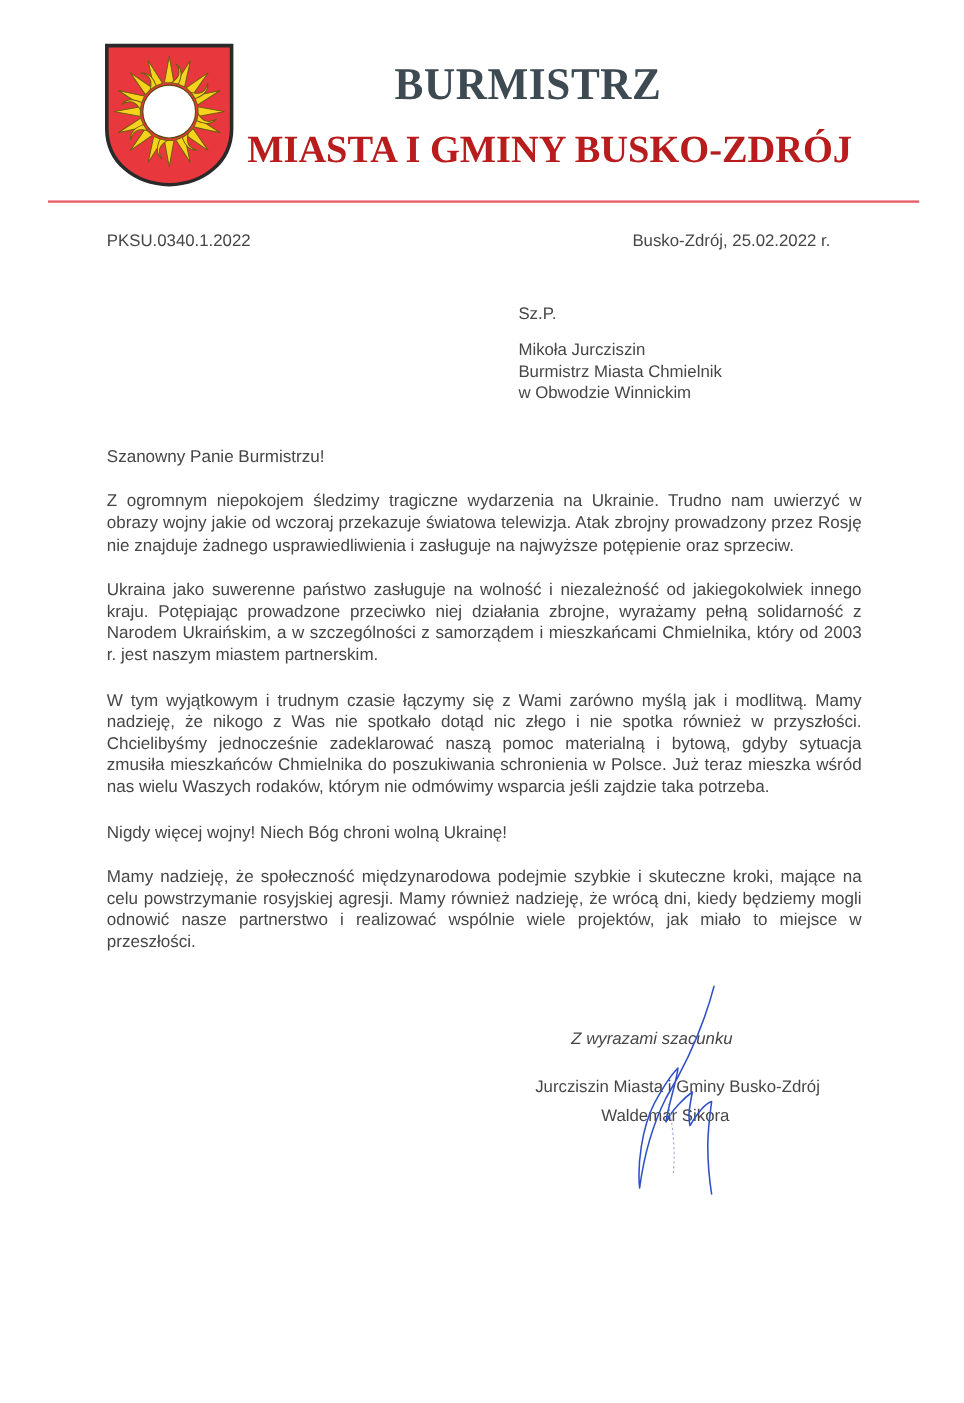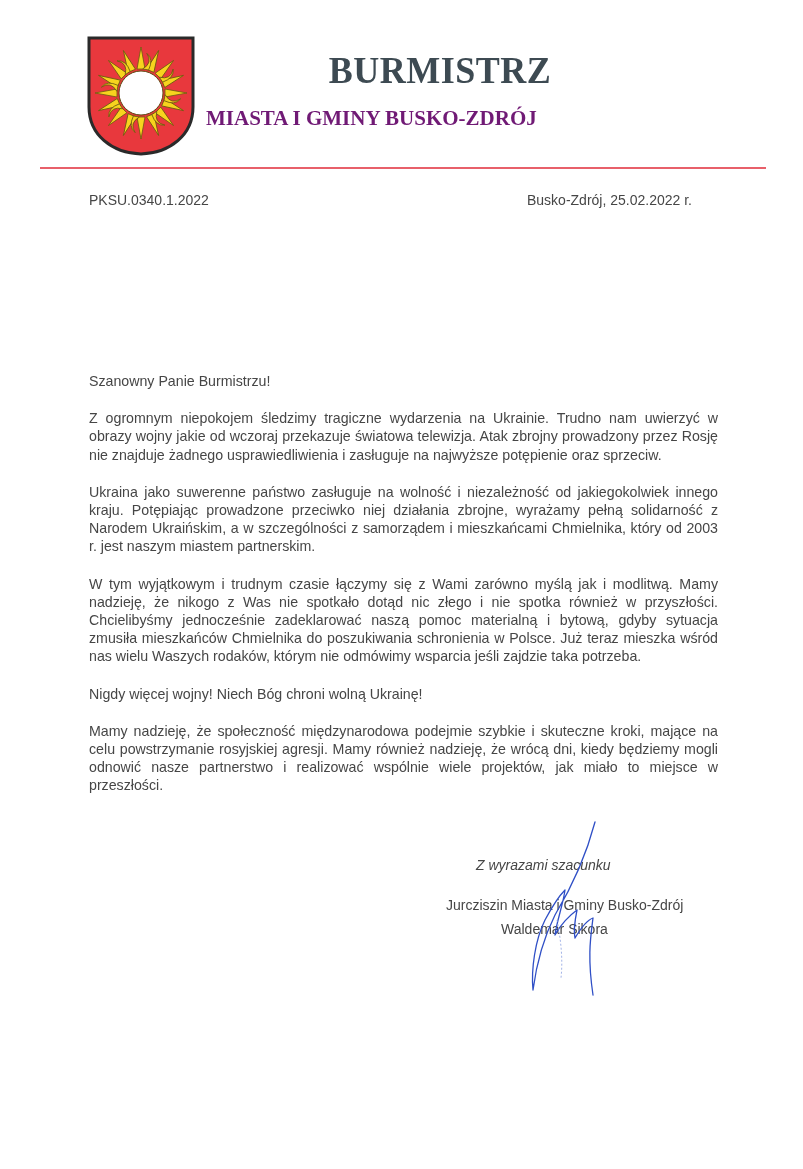--- a/index.html
+++ b/index.html
@@ -40,22 +40,22 @@
       color: #3d4a52;
       transform: scaleY(1.05);
       transform-origin: top left;
     }
     .header-line2 {
       position: absolute;
       left: 206px;
       top: 106px;
       font-family: "Liberation Serif", "DejaVu Serif", serif;
       font-weight: bold;
-      font-size: 21px;
-      color: #701a75;
+      font-size: 32px;
+      color: #b91c1c;
       letter-spacing: 0px;
       white-space: nowrap;
     }
     .divider {
       position: absolute;
       left: 40px;
       top: 167px;
       width: 726px;
       height: 2px;
       background: #e8606a;
@@ -159,20 +159,26 @@
   </svg>
 
   <div class="header-line1">BURMISTRZ</div>
   <div class="header-line2">MIASTA I GMINY BUSKO-ZDRÓJ</div>
 
   <div class="divider"></div>
 
   <div class="ref">PKSU.0340.1.2022</div>
   <div class="place-date">Busko-Zdrój, 25.02.2022 r.</div>
 
+  <div class="recipient">
+    <span class="salute-short">Sz.P.</span>
+    <span class="line">Mikoła Jurcziszin</span>
+    <span class="line">Burmistrz Miasta Chmielnik</span>
+    <span class="line">w Obwodzie Winnickim</span>
+  </div>
 
   <div class="body-text">
     <p class="greeting">Szanowny Panie Burmistrzu!</p>
     <p>Z ogromnym niepokojem śledzimy tragiczne wydarzenia na Ukrainie. Trudno nam uwierzyć w obrazy wojny jakie od wczoraj przekazuje światowa telewizja. Atak zbrojny prowadzony przez Rosję nie znajduje żadnego usprawiedliwienia i zasługuje na najwyższe potępienie oraz sprzeciw.</p>
     <p>Ukraina jako suwerenne państwo zasługuje na wolność i niezależność od jakiegokolwiek innego kraju. Potępiając prowadzone przeciwko niej działania zbrojne, wyrażamy pełną solidarność z Narodem Ukraińskim, a w szczególności z samorządem i mieszkańcami Chmielnika, który od 2003 r. jest naszym miastem partnerskim.</p>
     <p>W tym wyjątkowym i trudnym czasie łączymy się z Wami zarówno myślą jak i modlitwą. Mamy nadzieję, że nikogo z Was nie spotkało dotąd nic złego i nie spotka również w przyszłości. Chcielibyśmy jednocześnie zadeklarować naszą pomoc materialną i bytową, gdyby sytuacja zmusiła mieszkańców Chmielnika do poszukiwania schronienia w Polsce. Już teraz mieszka wśród nas wielu Waszych rodaków, którym nie odmówimy wsparcia jeśli zajdzie taka potrzeba.</p>
     <p>Nigdy więcej wojny! Niech Bóg chroni wolną Ukrainę!</p>
     <p>Mamy nadzieję, że społeczność międzynarodowa podejmie szybkie i skuteczne kroki, mające na celu powstrzymanie rosyjskiej agresji. Mamy również nadzieję, że wrócą dni, kiedy będziemy mogli odnowić nasze partnerstwo i realizować wspólnie wiele projektów, jak miało to miejsce w przeszłości.</p>
   </div>
 

